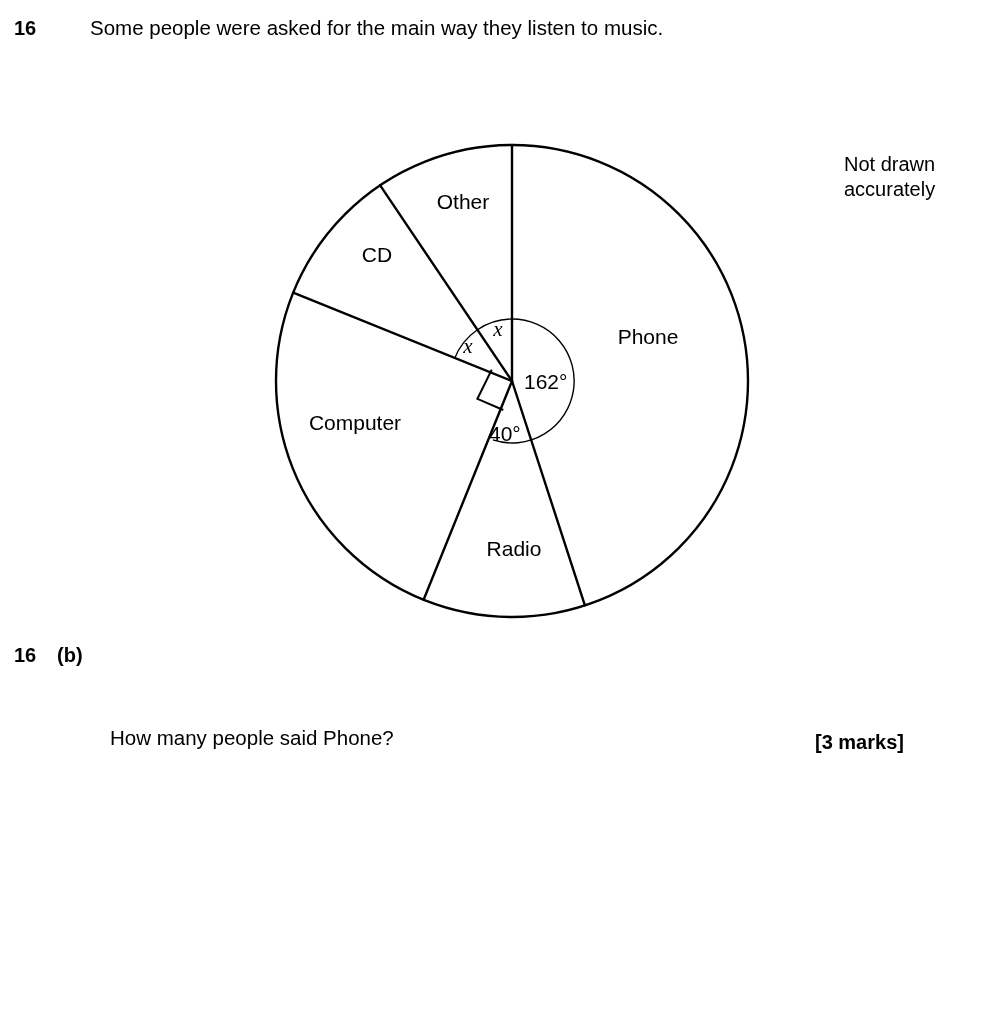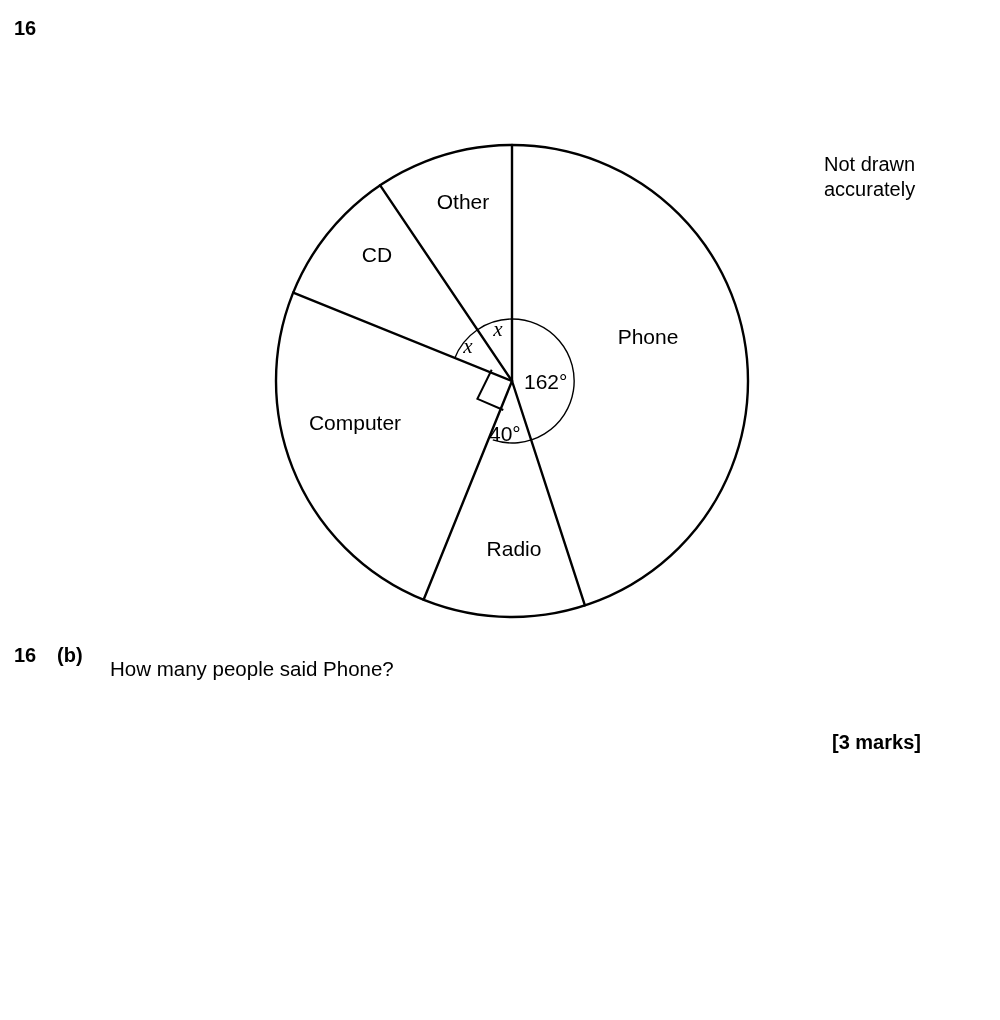--- a/index.html
+++ b/index.html
@@ -111,23 +111,24 @@
     fill: #000000;
   }
 </style>
 </head>
 <body>
 
 <div id="page">
 
   <div class="qnum" style="left:14px; top:18px;">16</div>
 
+  <div class="stem" style="left:90px; top:18px;">Some people were asked for the main way they listen to music.</div>
 
 
-  <div class="note" style="left:824px; top:152px;">
+  <div class="note" style="left:844px; top:152px;">
     <span>Not drawn</span><br>
     <span>accurately</span>
   </div>
 
   <svg id="pie-chart" width="1000" height="640" viewBox="0 0 1000 640">
 
     <circle class="pie-stroke" cx="512" cy="381" r="236"></circle>
 
     <line class="pie-stroke" x1="512" y1="381" x2="512" y2="145"></line>
 
@@ -160,23 +161,23 @@
     <text class="x-label" x="468" y="353" text-anchor="middle">x</text>
 
     <text class="x-label" x="498" y="336" text-anchor="middle">x</text>
   </svg>
 
   <div class="qnum" style="left:14px; top:645px;">16</div>
 
   <div class="qpart" style="left:57px; top:645px;">(b)</div>
 
 
-  <div class="stem" style="left:110px; top:659px;">How many people said Phone?</div>
+  <div class="stem" style="left:110px; top:728px;">How many people said Phone?</div>
 
-  <div class="marks" style="left:832px; top:732px;">[3 marks]</div>
+  <div class="marks" style="left:815px; top:732px;">[3 marks]</div>
 
   <div class="rule" style="left:110px; top:807px; width:848px;"></div>
   <div class="rule" style="left:110px; top:865px; width:848px;"></div>
   <div class="rule" style="left:110px; top:923px; width:848px;"></div>
 
   <div class="answer-label" style="left:300px; top:966px;margin-top:32px;">Answer</div>
 
   <div class="rule-answer" style="left:398px; top:988px; width:374px;"></div>
 
 </div>

